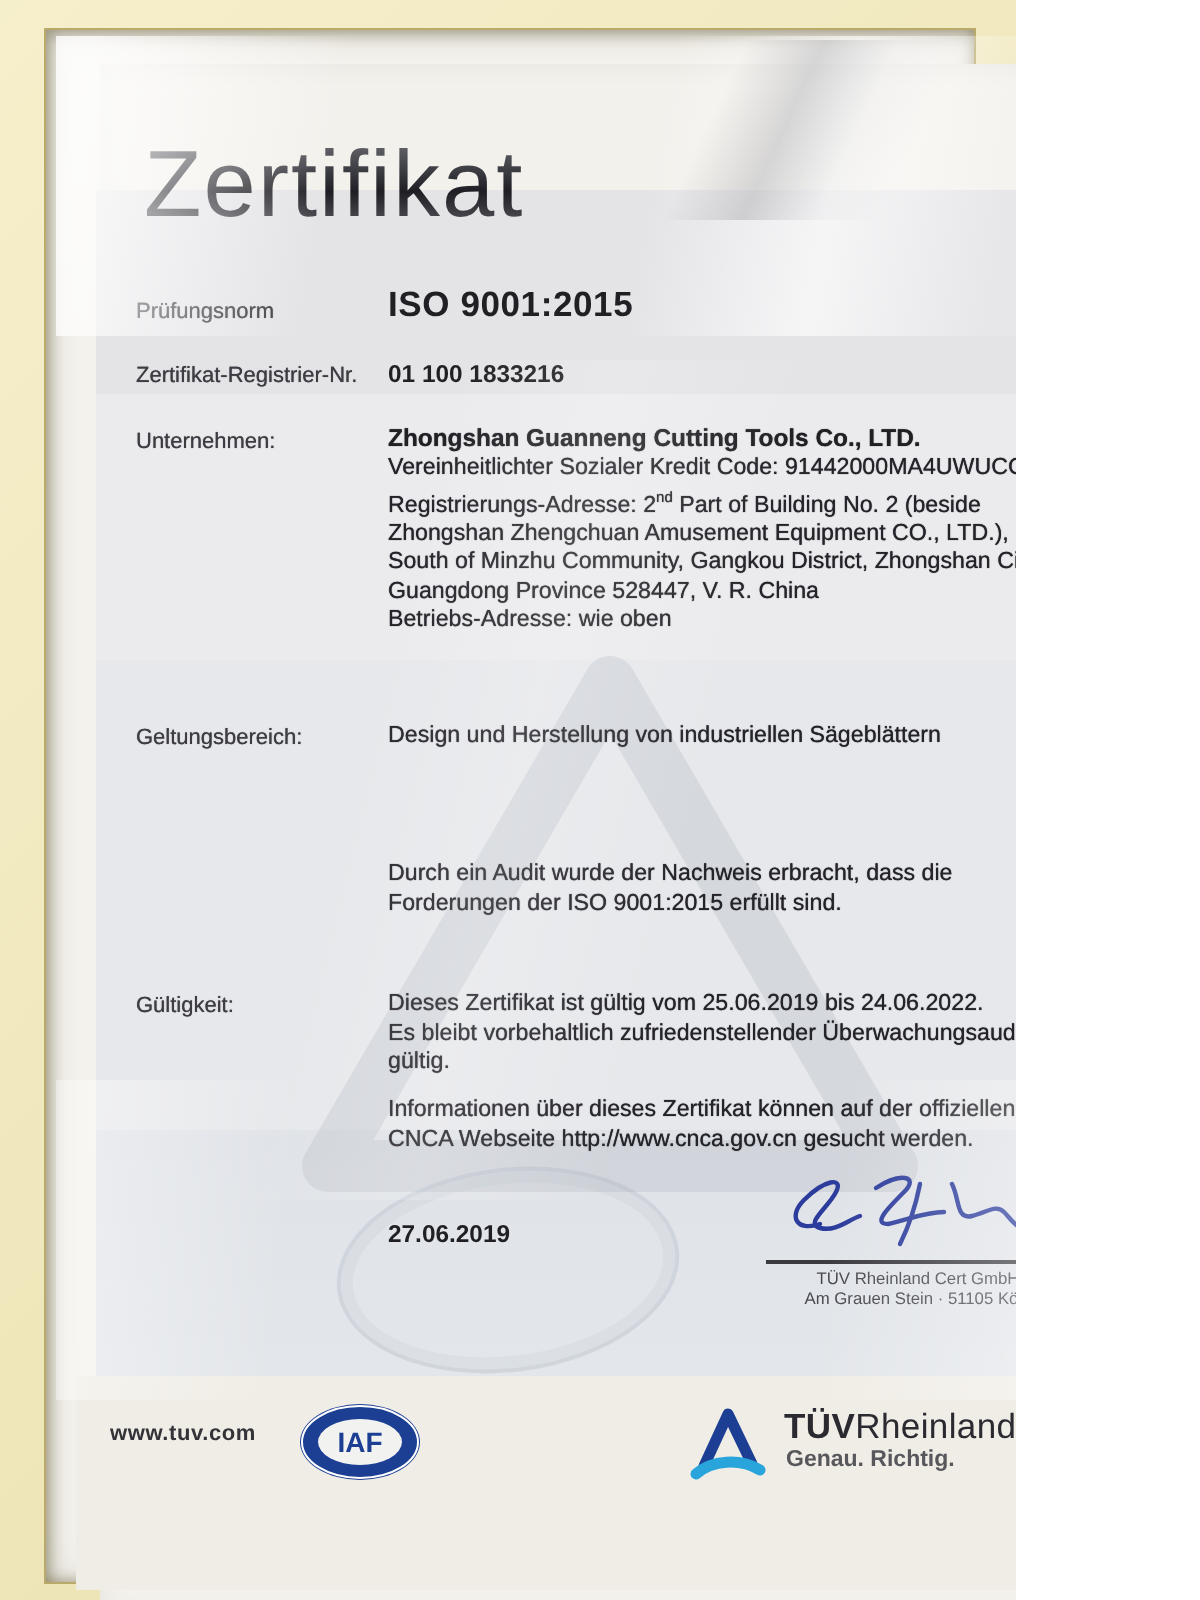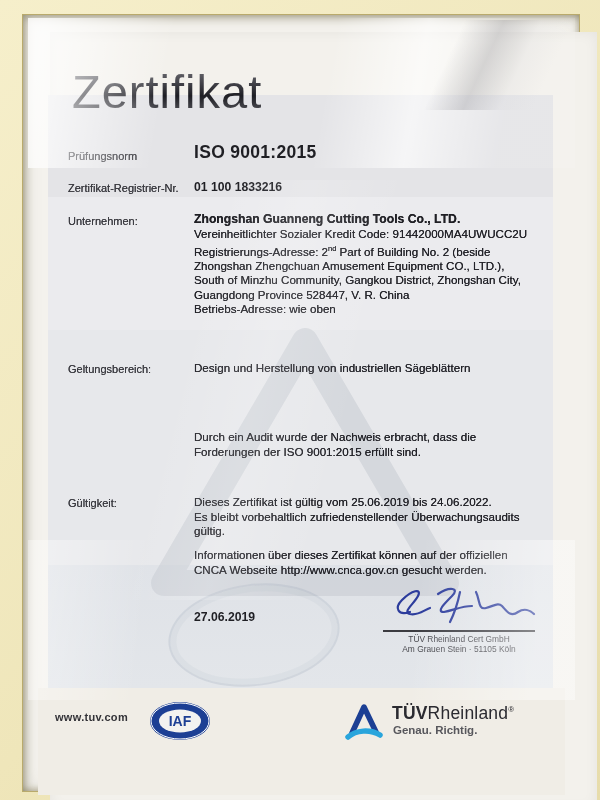--- a/index.html
+++ b/index.html
@@ -1,17 +1,17 @@
 <!DOCTYPE html>
 <html><head>
 <meta charset="utf-8">
 <style>
   html,body{margin:0;padding:0;}
   body{width:600px;height:800px;font-family:"Liberation Sans",sans-serif;-webkit-font-smoothing:antialiased;}
-  .scene{position:relative;width:600px;height:800px;overflow:hidden;
+  .scene{position:relative;width:508px;height:800px;overflow:hidden;
          background:linear-gradient(135deg,#f6efcb 0%,#efe6ba 55%,#e7dcab 100%);}
   
   .glass{position:absolute;top:14px;left:22px;right:20px;bottom:8px;background:#f4f2ed;
          box-shadow:inset 0 0 0 1px #b9aa6c, inset 3px 3px 8px rgba(90,80,40,.5),
                     inset -2px -3px 6px rgba(120,110,60,.35), inset 0 0 22px rgba(60,55,30,.12);}
   .sheet{position:absolute;top:18px;left:28px;width:547px;height:777px;background:#f3f1ec;
          box-shadow:inset 0 0 14px rgba(0,0,0,.06);}
   .shade{position:absolute;left:48px;width:505px;}
   .shade1{top:95px;height:102px;background:#e4e4e7;}
   .shade2{top:197px;height:133px;background:#ebebee;}

